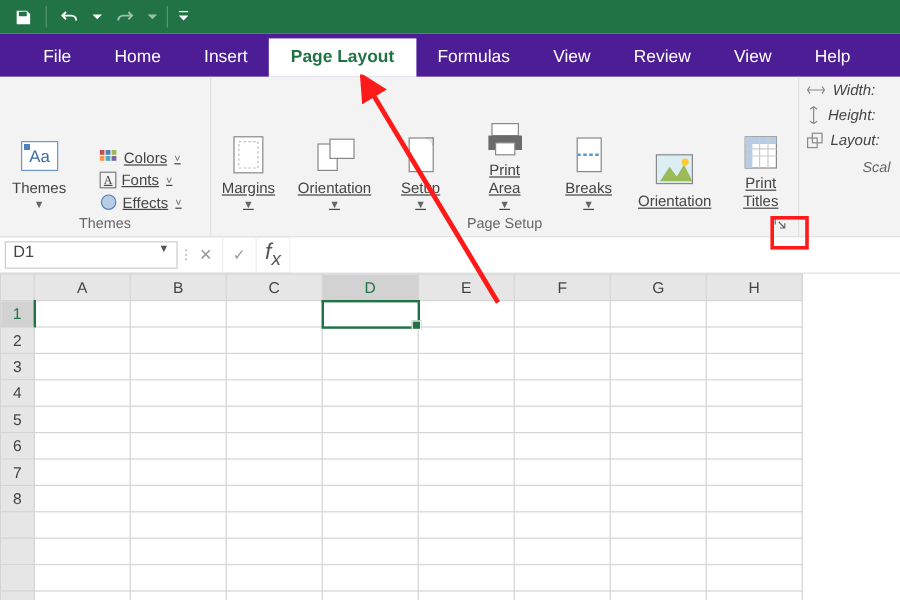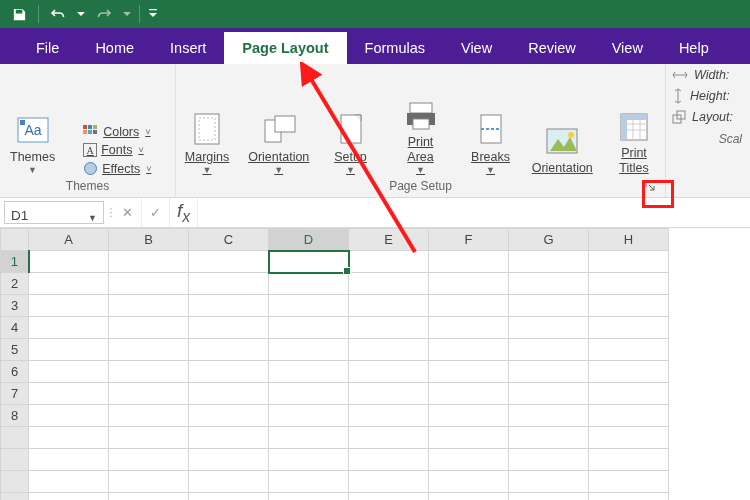--- a/index.html
+++ b/index.html
@@ -31,21 +31,21 @@
   .mini-row { display: flex; align-items: center; gap: 4px; font-size: 12.5px; color: #444; padding: 1px 4px; }
   .mini-row .sw { width: 14px; height: 14px; border: 1px solid #888; display:inline-block; }
   .mini-row .caret { font-size: 9px; color: #666; margin-left: 2px; }
   
   .scalefit { padding: 4px 6px; display: flex; flex-direction: column; gap: 6px; }
   .scalefit .row { display: flex; align-items: center; gap: 6px; font-size: 12.5px; color: #444; }
   .scalefit .row svg { flex: none; }
   
   
   .fxrow { height: 30px; border-bottom: 1px solid #d9d9d9; display: flex; align-items: stretch; background: #fff; }
-  .namebox { width: 100px; border: 1px solid #ccc; margin: 3px 4px; display: flex; align-items: flex-end; padding: 0 6px; justify-content: space-between; font-size: 13.5px; }
+  .namebox { width: 144px; border: 1px solid #ccc; margin: 3px 4px; display: flex; align-items: flex-start; padding: 0 6px; justify-content: space-between; font-size: 13.5px; }
   .namebox .dd { font-size: 9px; color: #555; }
   .fxdivider { width: 6px; display:flex; align-items:center; justify-content:center; color:#aaa; font-size:11px; }
   .fxbtn { width: 28px; display: flex; align-items: center; justify-content: center; color: #999; border-right: 1px solid #eee; }
   .fxbtn.fx { font-style: italic; color: #555; font-family: "Times New Roman", serif; font-size: 19px; }
   .fxinput { flex: 1; border: none; outline: none; padding: 0 6px; font-size: 13.5px; }
   
   
   .grid { position: relative; }
   .gridtable { border-collapse: collapse; table-layout: fixed; }
   .gridtable th, .gridtable td { border: 1px solid #d4d4d4; font-weight: 400; }

